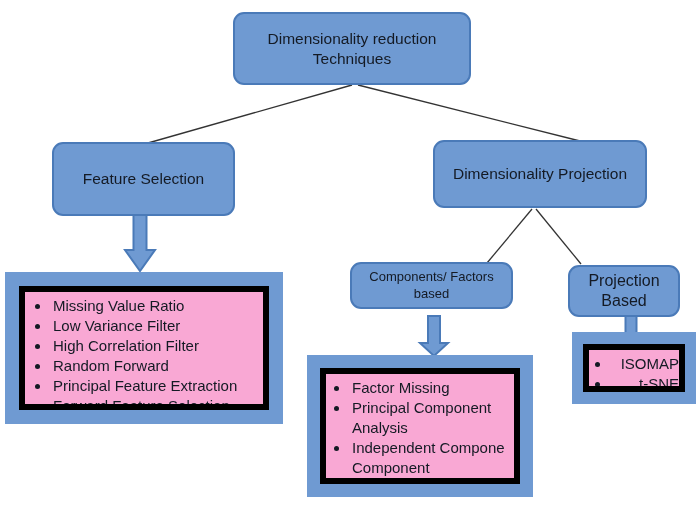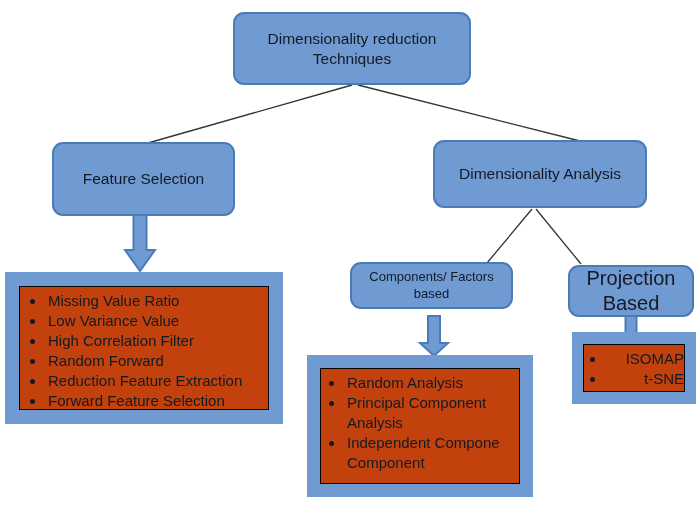--- a/index.html
+++ b/index.html
@@ -33,31 +33,31 @@
     justify-content: center;
     text-align: center;
     box-sizing: border-box;
     padding: 2px 8px;
     line-height: 1.25;
   }
   #node-root   { left: 233px; top: 12px;  width: 238px; height: 73px; font-size: 15.5px; }
   #node-fs     { left: 52px;  top: 142px; width: 183px; height: 74px; font-size: 15.5px; }
   #node-dr     { left: 433px; top: 140px; width: 214px; height: 68px; font-size: 15.5px; }
   #node-cf     { left: 350px; top: 262px; width: 163px; height: 47px; font-size: 13px; }
-  #node-pb     { left: 568px; top: 265px; width: 126px; height: 52px; font-size: 20px; justify-content: center; }
+  #node-pb     { left: 568px; top: 265px; width: 112px; height: 52px; font-size: 16px; justify-content: center; }
   .panel {
     position: absolute;
     z-index: 2;
     background: #6f9ad2;
     box-sizing: border-box;
   }
   .panel-inner {
     position: absolute;
-    background: #c2410c;
-    border: 1px solid #000000;
+    background: #f9a8d4;
+    border: 6px solid #000000;
     box-sizing: border-box;
     overflow: hidden;
   }
   #panel-fs { left: 5px;  top: 272px; width: 278px; height: 152px; }
   #panel-fs .panel-inner { left: 14px; top: 14px; right: 14px; bottom: 14px; }
   #panel-cf { left: 307px; top: 355px; width: 226px; height: 142px; }
   #panel-cf .panel-inner { left: 13px; top: 13px; right: 13px; bottom: 13px; }
   #panel-pb { left: 572px; top: 332px; width: 124px; height: 72px; text-align: right; }
   #panel-pb .panel-inner { left: 11px; top: 12px; right: 11px; bottom: 12px; }
   .panel-inner ul {
@@ -90,48 +90,48 @@
 
   <div class="node" id="node-root">
     <span>Dimensionality reduction Techniques</span>
   </div>
 
   <div class="node" id="node-fs">
     <span>Feature Selection</span>
   </div>
 
   <div class="node" id="node-dr">
-    <span>Dimensionality Analysis</span>
+    <span>Dimensionality Projection</span>
   </div>
 
   <div class="node" id="node-cf">
     <span>Components/ Factors based</span>
   </div>
 
   <div class="node" id="node-pb">
     <span>Projection Based</span>
   </div>
 
   <div class="panel" id="panel-fs">
     <div class="panel-inner">
       <ul>
           <li>Missing Value Ratio</li>
-          <li>Low Variance Value</li>
+          <li>Low Variance Filter</li>
           <li>High Correlation Filter</li>
           <li>Random Forward</li>
-          <li>Reduction Feature Extraction</li>
+          <li>Principal Feature Extraction</li>
           <li>Forward Feature Selection</li>
         </ul>
     </div>
   </div>
 
   <div class="panel" id="panel-cf">
     <div class="panel-inner">
       <ul>
-          <li>Random Analysis</li>
+          <li>Factor Missing</li>
           <li>Principal Component Analysis</li>
           <li>Independent Compone Component</li>
         </ul>
     </div>
   </div>
 
   <div class="panel" id="panel-pb">
     <div class="panel-inner">
       <ul>
           <li>ISOMAP</li>

